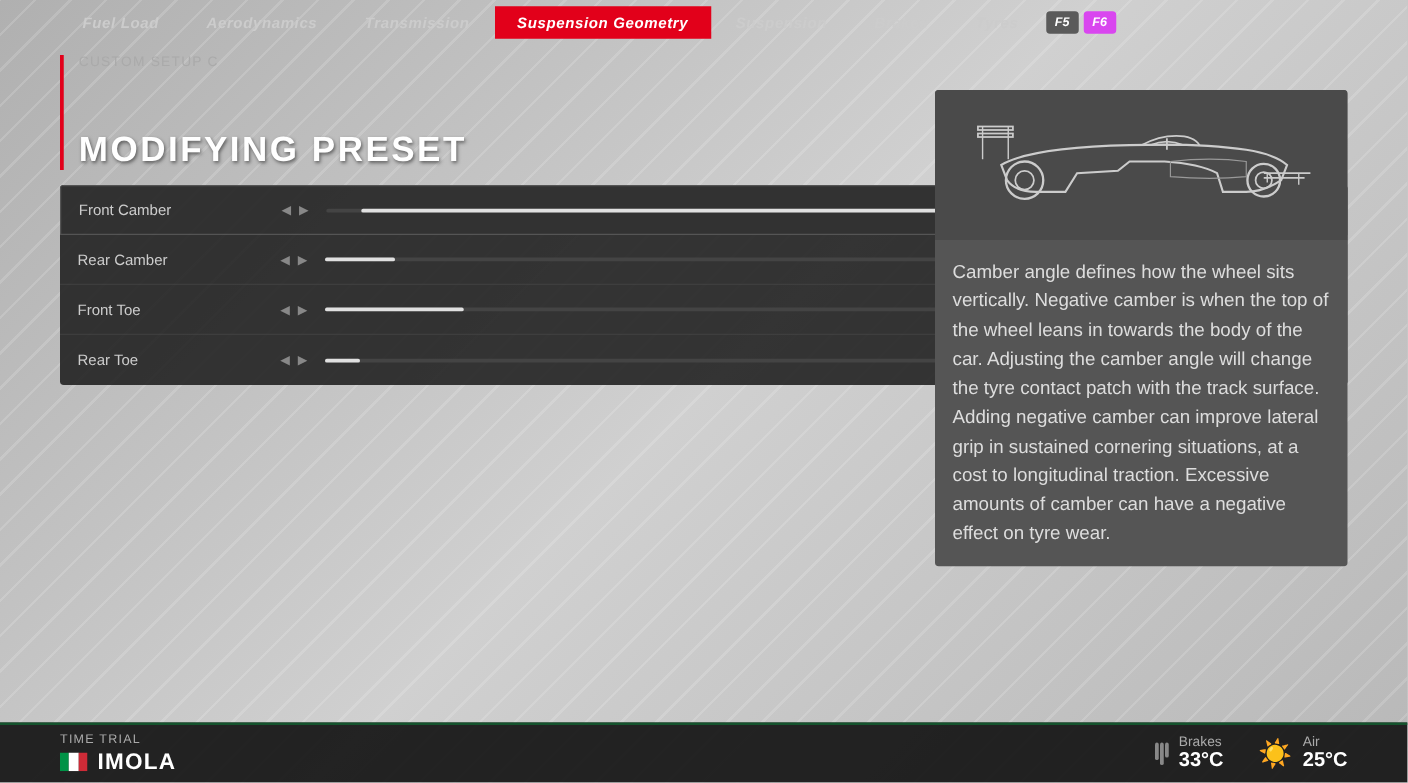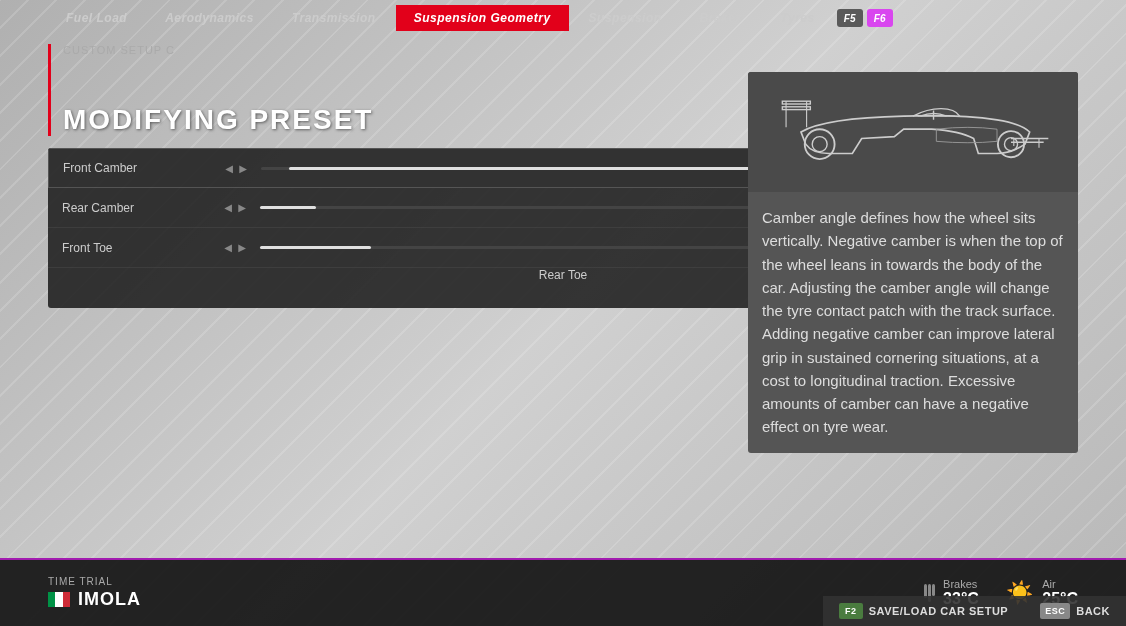--- a/index.html
+++ b/index.html
@@ -115,21 +115,20 @@
     .settings-row {
       display: flex;
       align-items: center;
       height: 40px;
       padding: 0 14px;
       border-bottom: 1px solid rgba(80,80,80,0.4);
     }
 
     .settings-row:last-child {
       border-bottom: none;
-      flex-direction: column;
     }
 
     .settings-row.active-row {
       background: rgba(50, 50, 50, 0.9);
       border: 1px solid rgba(120,120,120,0.5);
     }
 
     .row-label {
       flex: 0 0 160px;
       font-size: 12px;
@@ -234,26 +233,26 @@
       color: #ddd;
       line-height: 1.55;
     }
 
     
     .bottom-bar {
       position: absolute;
       bottom: 0;
       left: 0;
       right: 0;
-      height: 68px;
+      height: 48px;
       background: rgba(20, 20, 20, 0.92);
       display: flex;
       align-items: center;
       padding: 0 48px;
-      border-top: 2px solid #a21caf;
+      border-top: 2px solid #14532d;
     }
 
     .bottom-left {
       display: flex;
       flex-direction: column;
       gap: 2px;
     }
 
     .time-trial-label {
       font-size: 10px;
@@ -518,24 +517,14 @@
       <div class="weather-item">
         <div class="weather-icon">☀️</div>
         <div class="weather-info">
           <span class="weather-label">Air</span>
           <span class="weather-value">25°C</span>
         </div>
       </div>
     </div>
   </div>
 
-  <div class="bottom-actions">
-    <div class="action-btn">
-      <span class="key-badge key-f2">F2</span>
-      <span>SAVE/LOAD CAR SETUP</span>
-    </div>
-    <div class="action-btn">
-      <span class="key-badge key-esc">Esc</span>
-      <span>BACK</span>
-    </div>
-  </div>
 
 </div>
 
 </body></html>

